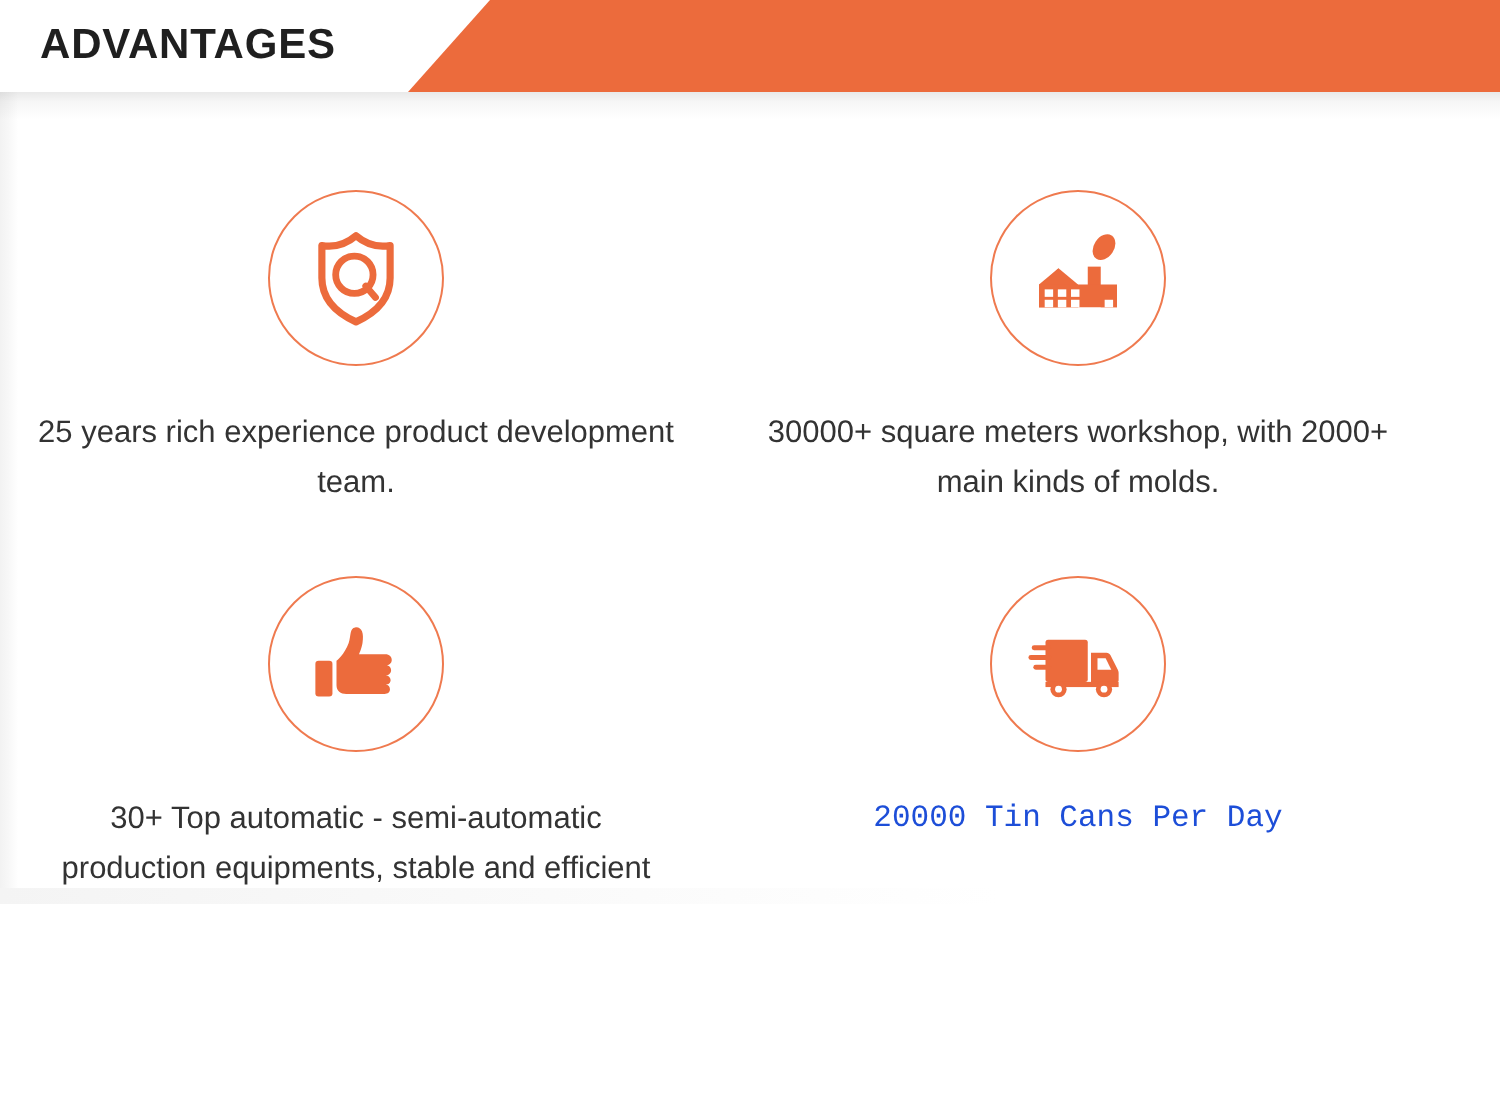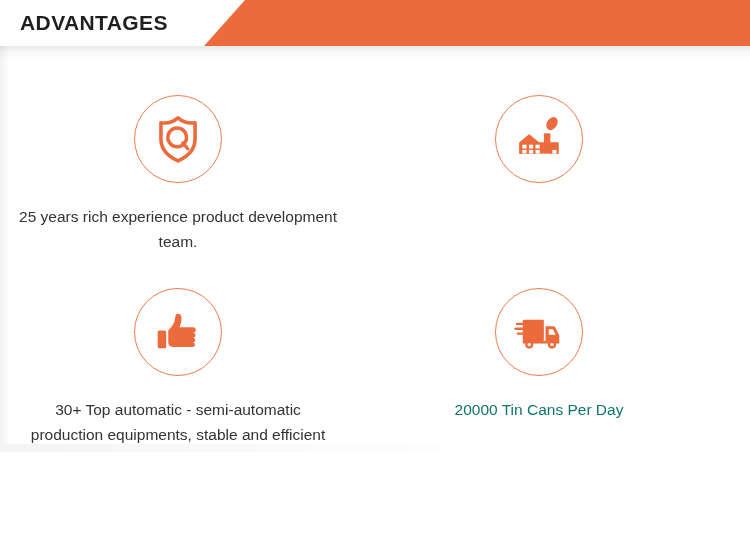--- a/index.html
+++ b/index.html
@@ -162,20 +162,21 @@
           <rect x="8" y="36" width="48" height="14" fill="#ec6b3c"></rect>
           <rect x="11.5" y="39" width="5.2" height="4.6" fill="#ffffff"></rect>
           <rect x="19.6" y="39" width="5.2" height="4.6" fill="#ffffff"></rect>
           <rect x="27.7" y="39" width="5.2" height="4.6" fill="#ffffff"></rect>
           <rect x="11.5" y="45.4" width="5.2" height="4.6" fill="#ffffff"></rect>
           <rect x="19.6" y="45.4" width="5.2" height="4.6" fill="#ffffff"></rect>
           <rect x="27.7" y="45.4" width="5.2" height="4.6" fill="#ffffff"></rect>
           <rect x="48.4" y="45.4" width="5.2" height="4.6" fill="#ffffff"></rect>
         </svg>
       </div>
+      <div class="cell-text" style="color: rgb(51, 51, 51);">30000+ square meters workshop, with 2000+ main kinds of molds.</div>
     </div>
 
     <div class="cell cell-2">
       <div class="icon-circle" style="border-color: rgb(239, 122, 79);">
         <svg width="52" height="52" viewBox="0 0 64 64" aria-hidden="true">
           <rect x="7" y="30" width="10.5" height="22" rx="2" fill="#ec6b3c"></rect>
           <path d="M20 30 C20 30 25 26 27.5 19 C29 14.5 28 10 31.5 9.5 C35.5 9 37 13 36 19 C35.4 22.6 33.8 26 33.8 26 L50 26 C52.6 26 54 27.6 54 29.5 C54 31.4 52.4 32.8 50.4 32.8 C52.4 32.8 53.6 34.2 53.6 35.9 C53.6 37.6 52.3 39 50.4 39 C52.2 39 53.3 40.3 53.3 41.9 C53.3 43.5 52.1 44.8 50.3 44.8 C51.9 44.8 52.9 46 52.9 47.5 C52.9 49.2 51.6 50.4 49.6 50.4 L26 50.4 C22.5 50.4 20 48.4 20 45 Z" fill="#ec6b3c"></path>
         </svg>
       </div>
       <div class="cell-text" style="color: rgb(51, 51, 51);">30+ Top automatic - semi-automatic production equipments, stable and efficient production efficiency.</div>
@@ -190,17 +191,17 @@
           <rect x="4.5" y="32.5" width="11" height="3" rx="1.5" fill="#ec6b3c"></rect>
           <path d="M40 25 L49.5 25 C50.6 25 51.5 25.6 52 26.6 L56.5 35.5 C56.8 36.1 57 36.8 57 37.4 L57 42 C57 42.8 56.4 43.4 55.6 43.4 L40 43.4 Z" fill="#ec6b3c"></path>
           <path d="M44 28.5 L49 28.5 L52.5 35.5 L44 35.5 Z" fill="#ffffff"></path>
           <rect x="12" y="43" width="45" height="3.2" fill="#ec6b3c"></rect>
           <circle cx="20" cy="47.5" r="5" fill="#ec6b3c"></circle>
           <circle cx="20" cy="47.5" r="2.1" fill="#ffffff"></circle>
           <circle cx="48" cy="47.5" r="5" fill="#ec6b3c"></circle>
           <circle cx="48" cy="47.5" r="2.1" fill="#ffffff"></circle>
         </svg>
       </div>
-      <div class="cell-text" style="color: #0f766e;">20000 Tin Cans Per Day</div>
+      <div class="cell-text" style="color: #1d4ed8; font-family: Liberation Mono, monospace;">20000 Tin Cans Per Day</div>
     </div>
 
   </div>
 </div>
 
 </body></html>

